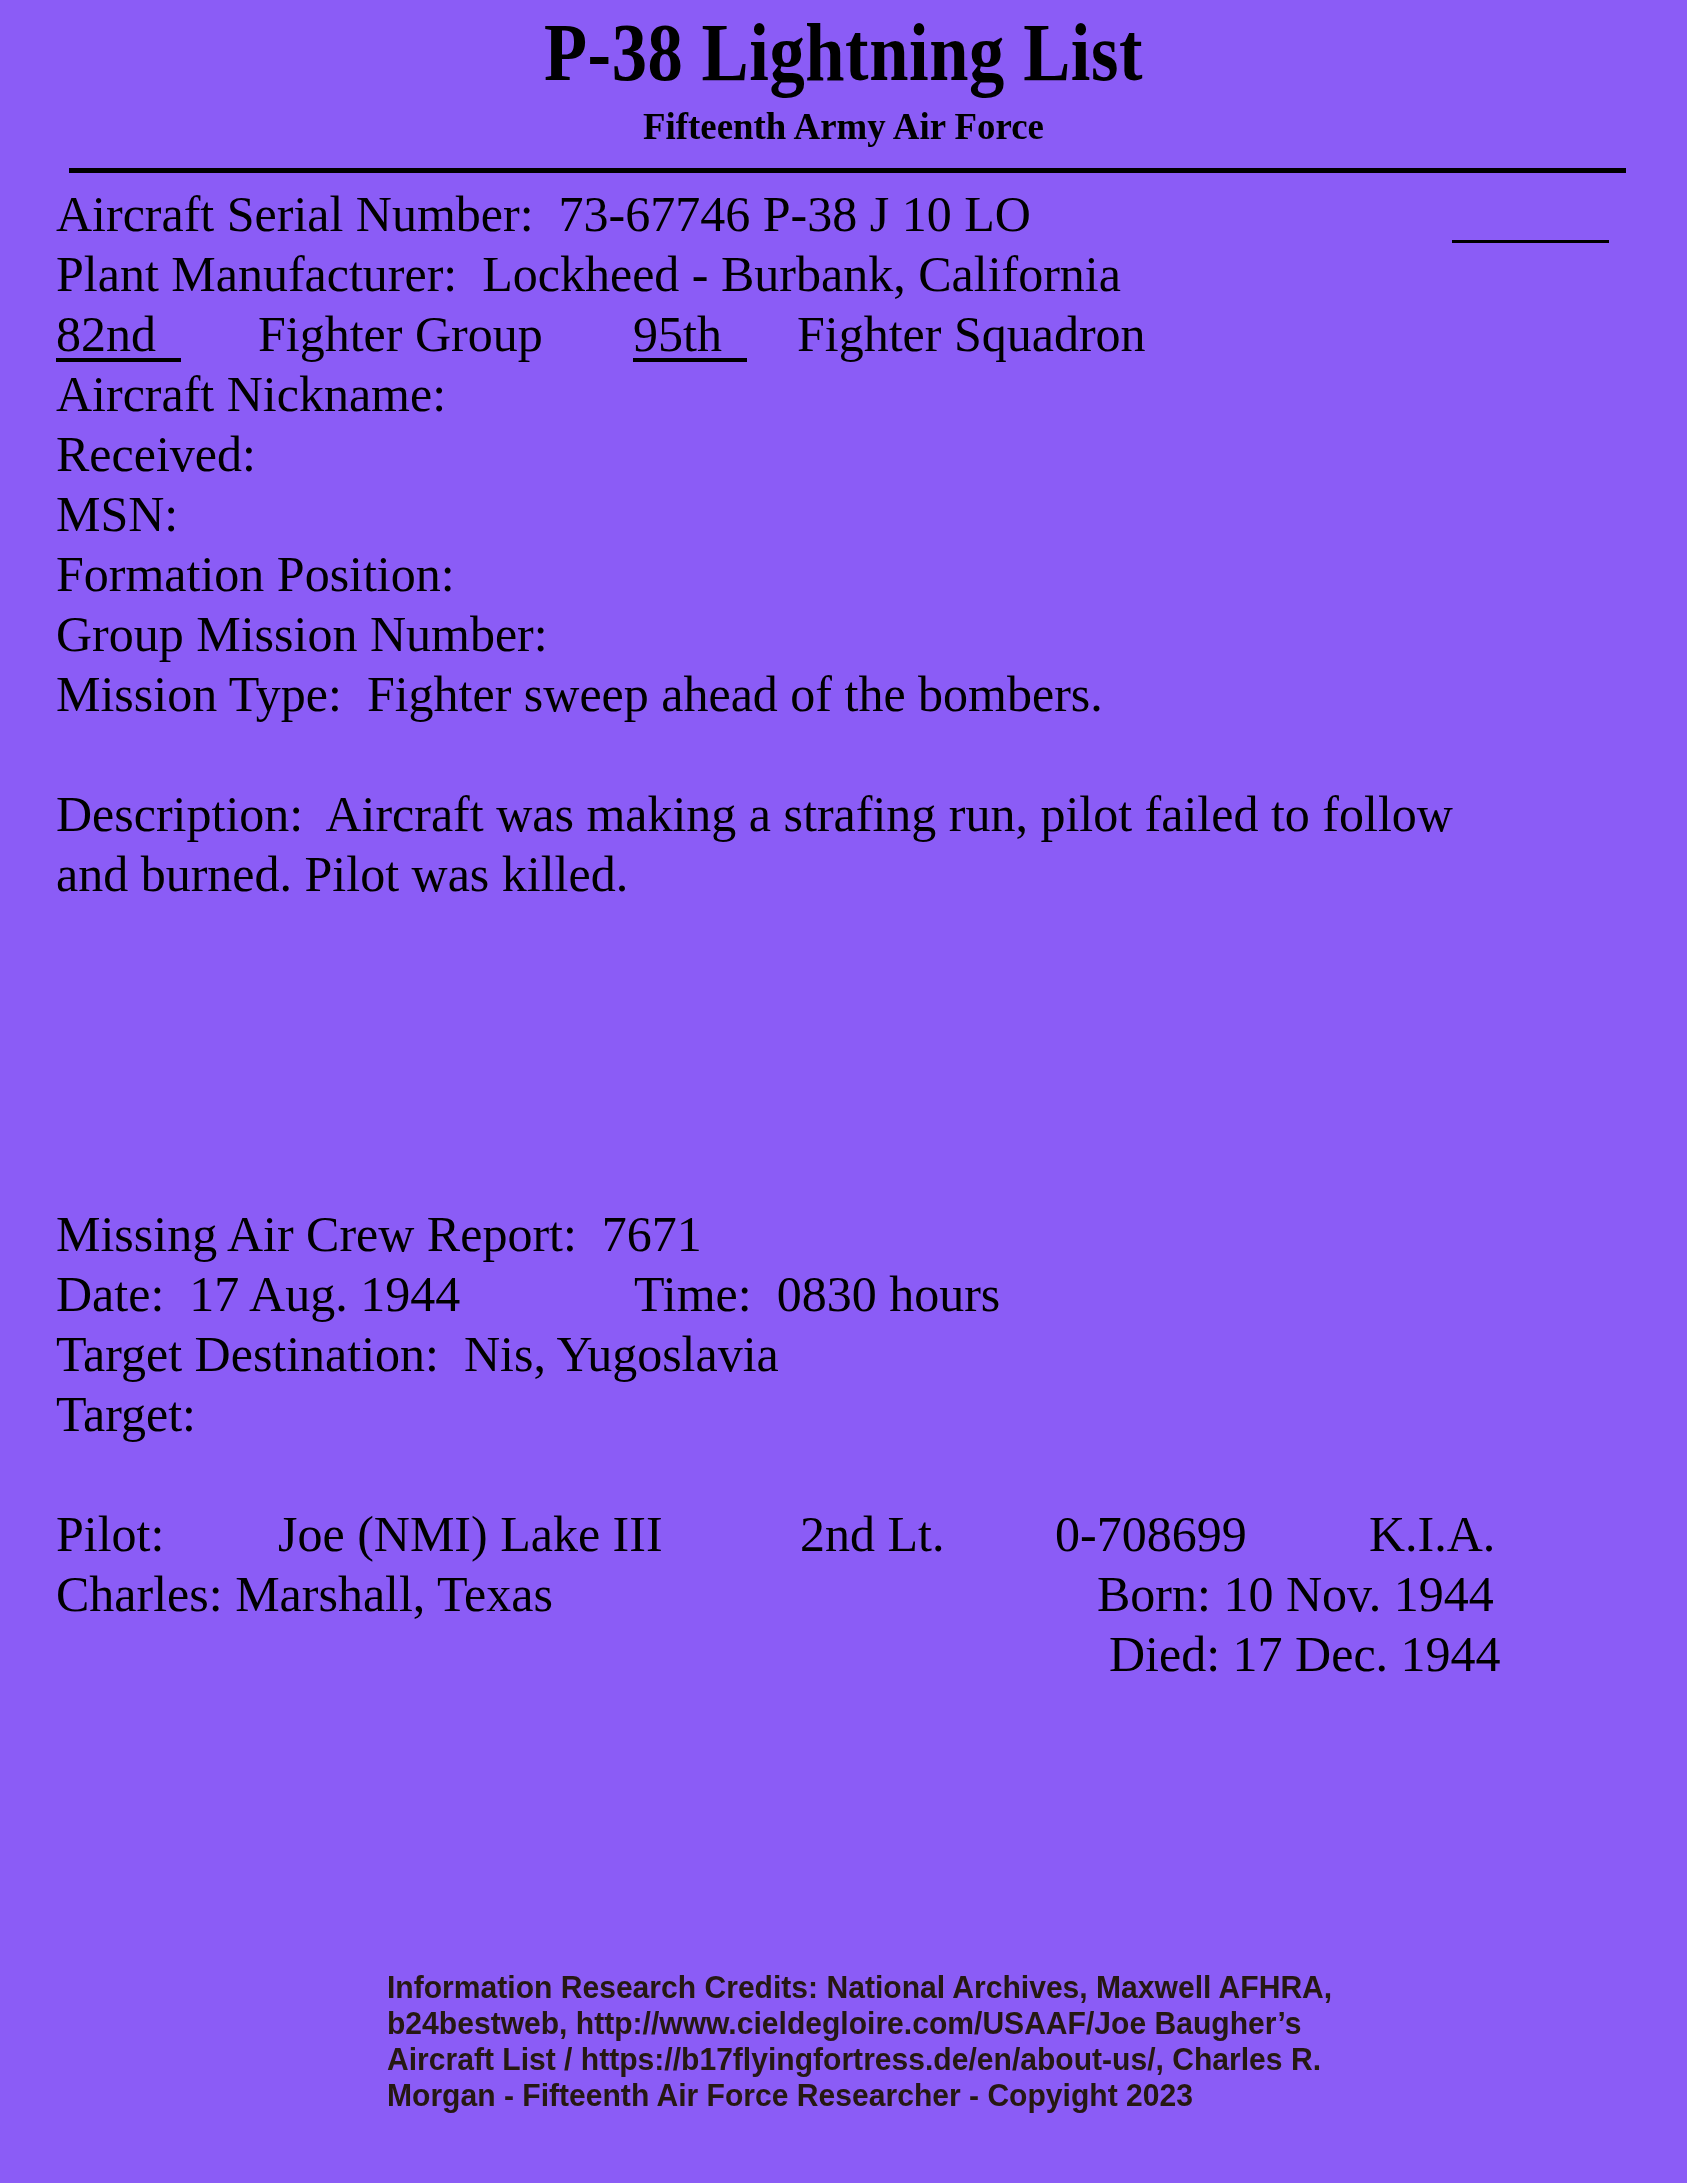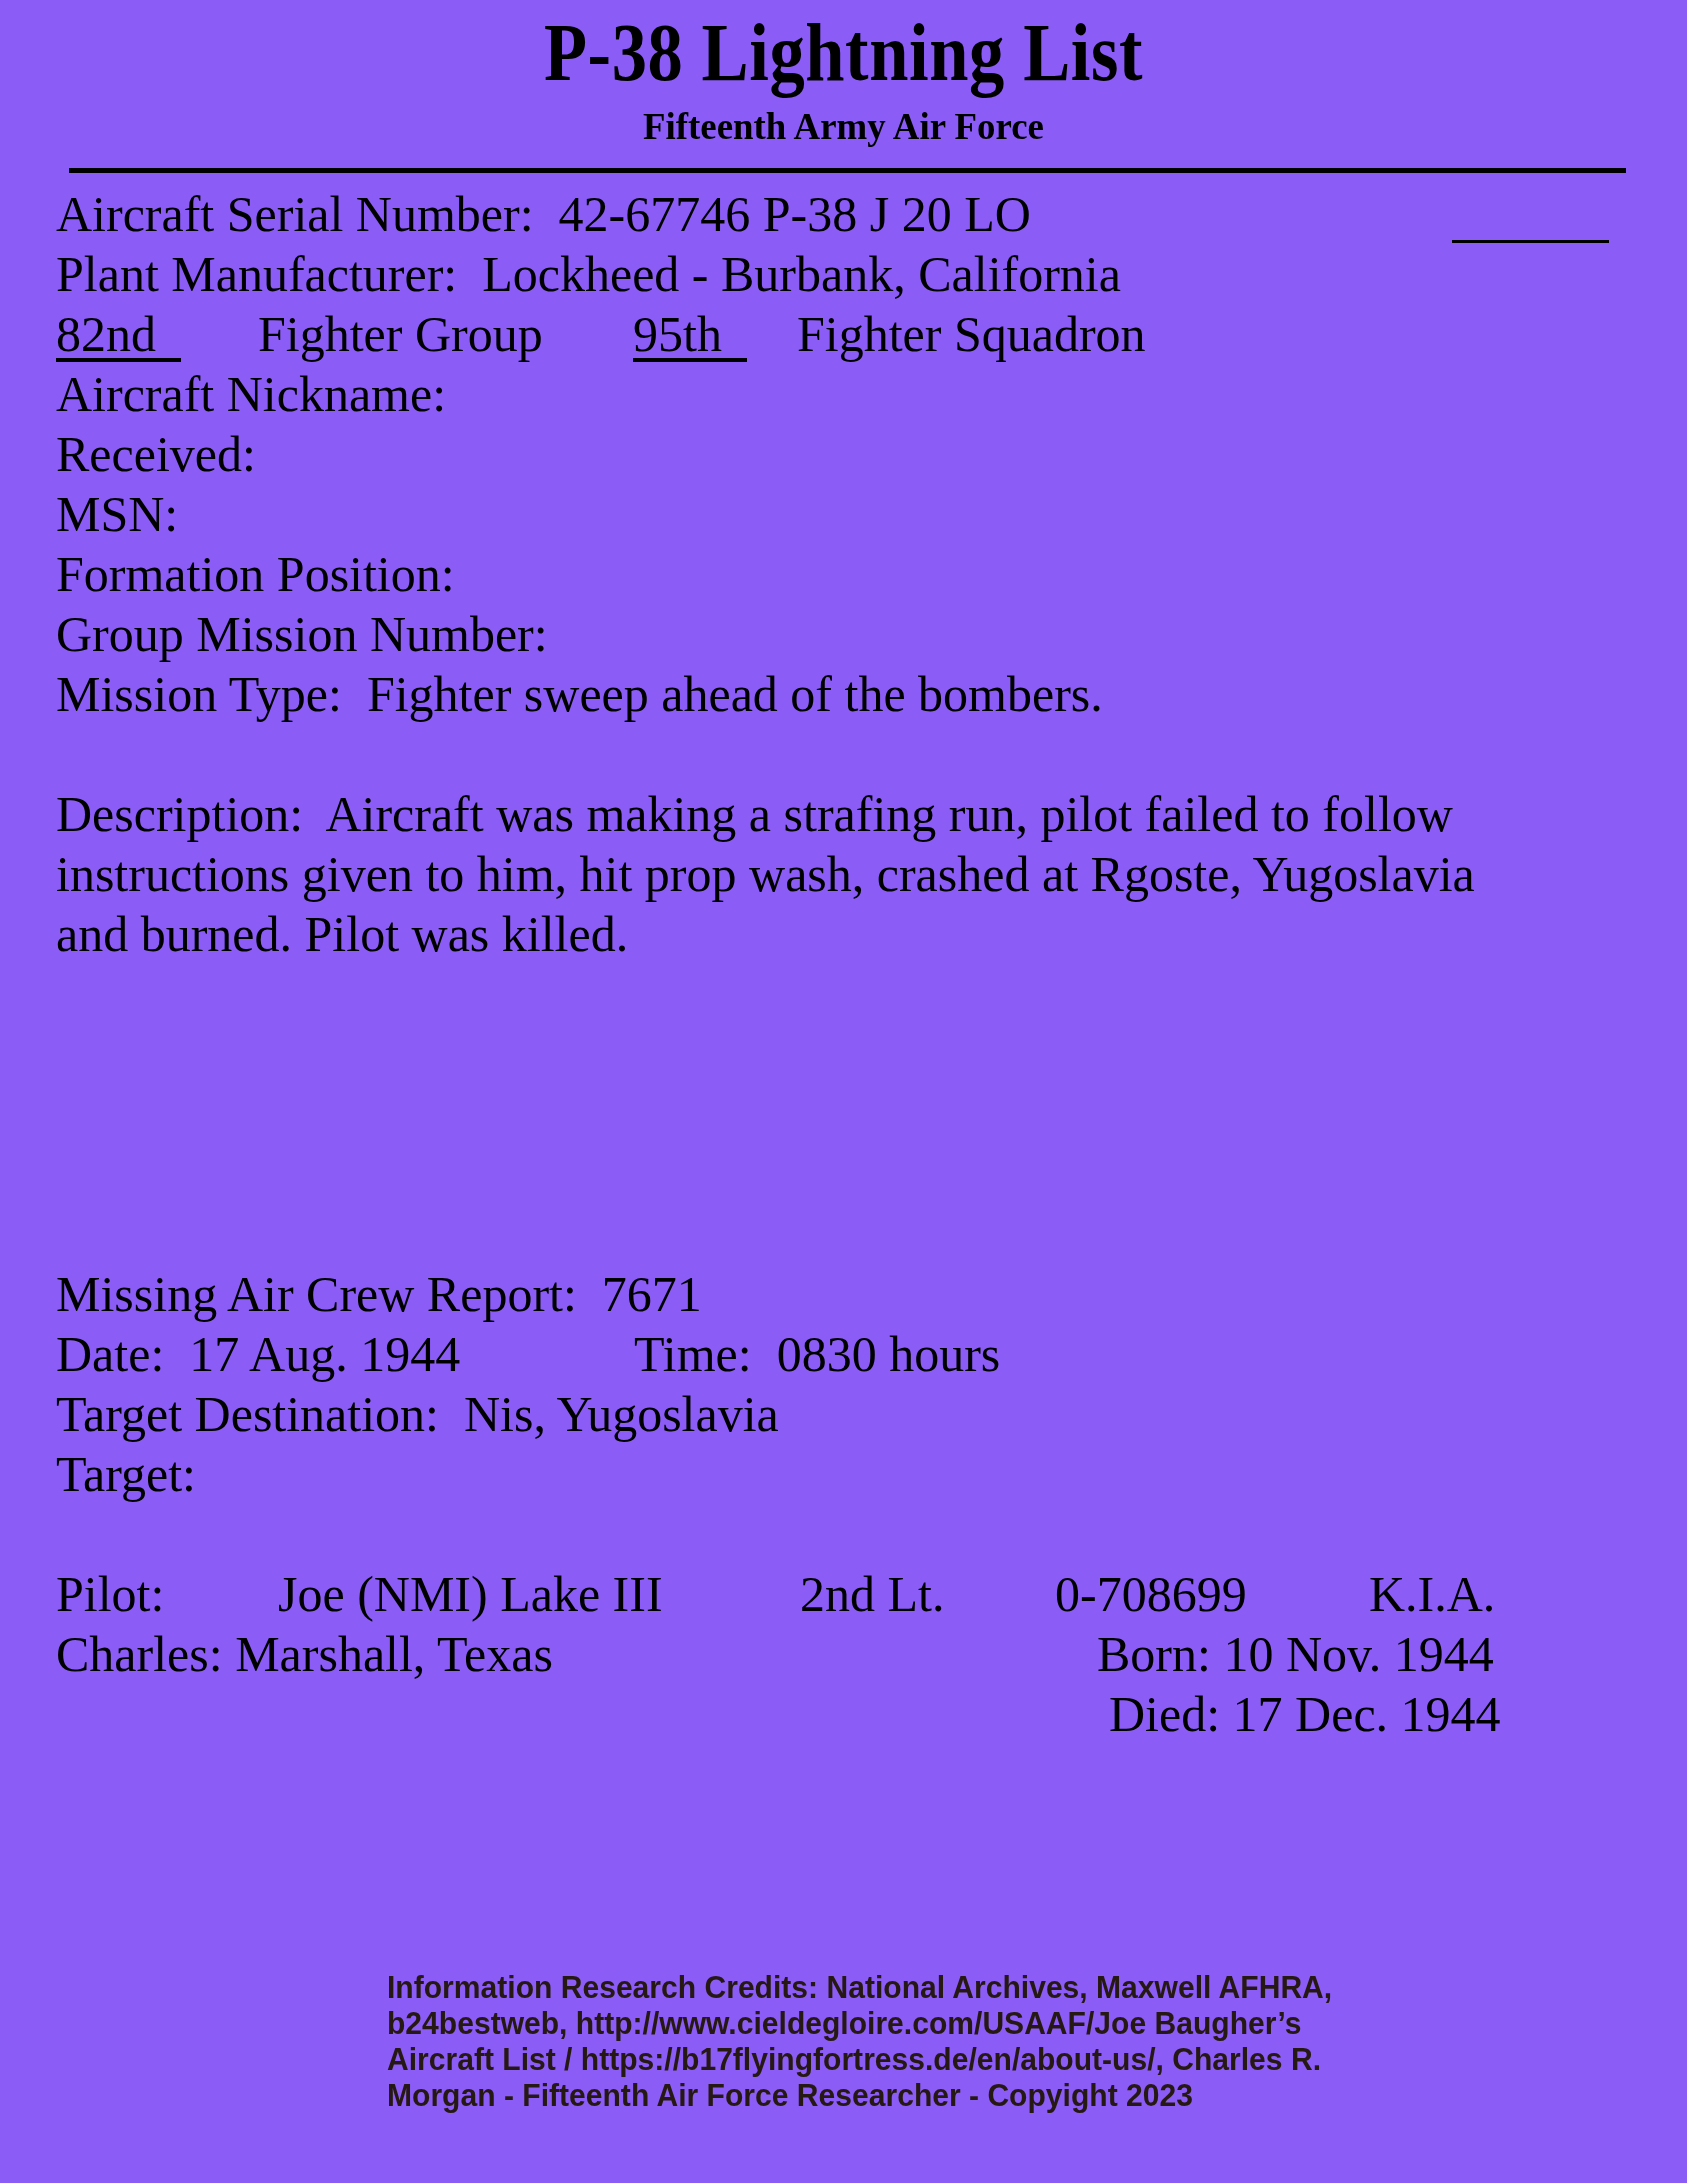--- a/index.html
+++ b/index.html
@@ -102,32 +102,31 @@
 
   <div class="doc-title">P-38 Lightning List</div>
 
   <div class="doc-subtitle">Fifteenth Army Air Force</div>
 
   <div class="rule rule-main"></div>
 
   <div class="rule serial-blank"></div>
 
   <div class="doc-body">
-      <div class="line">Aircraft Serial Number:  42-67746 P-38 J 20 LO</div>
+      <div class="line">Aircraft Serial Number:  73-67746 P-38 J 10 LO</div>
       <div class="line">Plant Manufacturer:  Lockheed - Burbank, California</div>
       <div class="line"><span class="seg u" style="left: 0px;">82nd&nbsp;&nbsp;</span><span class="seg" style="left: 159px; margin-left: 43px;">Fighter Group</span><span class="seg u" style="left: 577px;">95th&nbsp;&nbsp;</span><span class="seg" style="left: 741px;">Fighter Squadron</span></div>
       <div class="line">Aircraft Nickname:</div>
       <div class="line">Received:</div>
       <div class="line">MSN:</div>
       <div class="line">Formation Position:</div>
       <div class="line">Group Mission Number:</div>
       <div class="line">Mission Type:  Fighter sweep ahead of the bombers.</div>
       <div class="line"></div>
       <div class="line">Description:  Aircraft was making a strafing run, pilot failed to follow</div>
-      <div class="line">instructions given to him, hit prop wash, crashed at Rgoste, Yugoslavia</div>
       <div class="line">and burned. Pilot was killed.</div>
       <div class="line"></div>
       <div class="line"></div>
       <div class="line"></div>
       <div class="line"></div>
       <div class="line"></div>
       <div class="line">Missing Air Crew Report:  7671</div>
       <div class="line"><span class="seg" style="left: 0px;">Date:  17 Aug. 1944</span><span class="seg" style="left: 578px;">Time:  0830 hours</span></div>
       <div class="line">Target Destination:  Nis, Yugoslavia</div>
       <div class="line">Target:</div>

